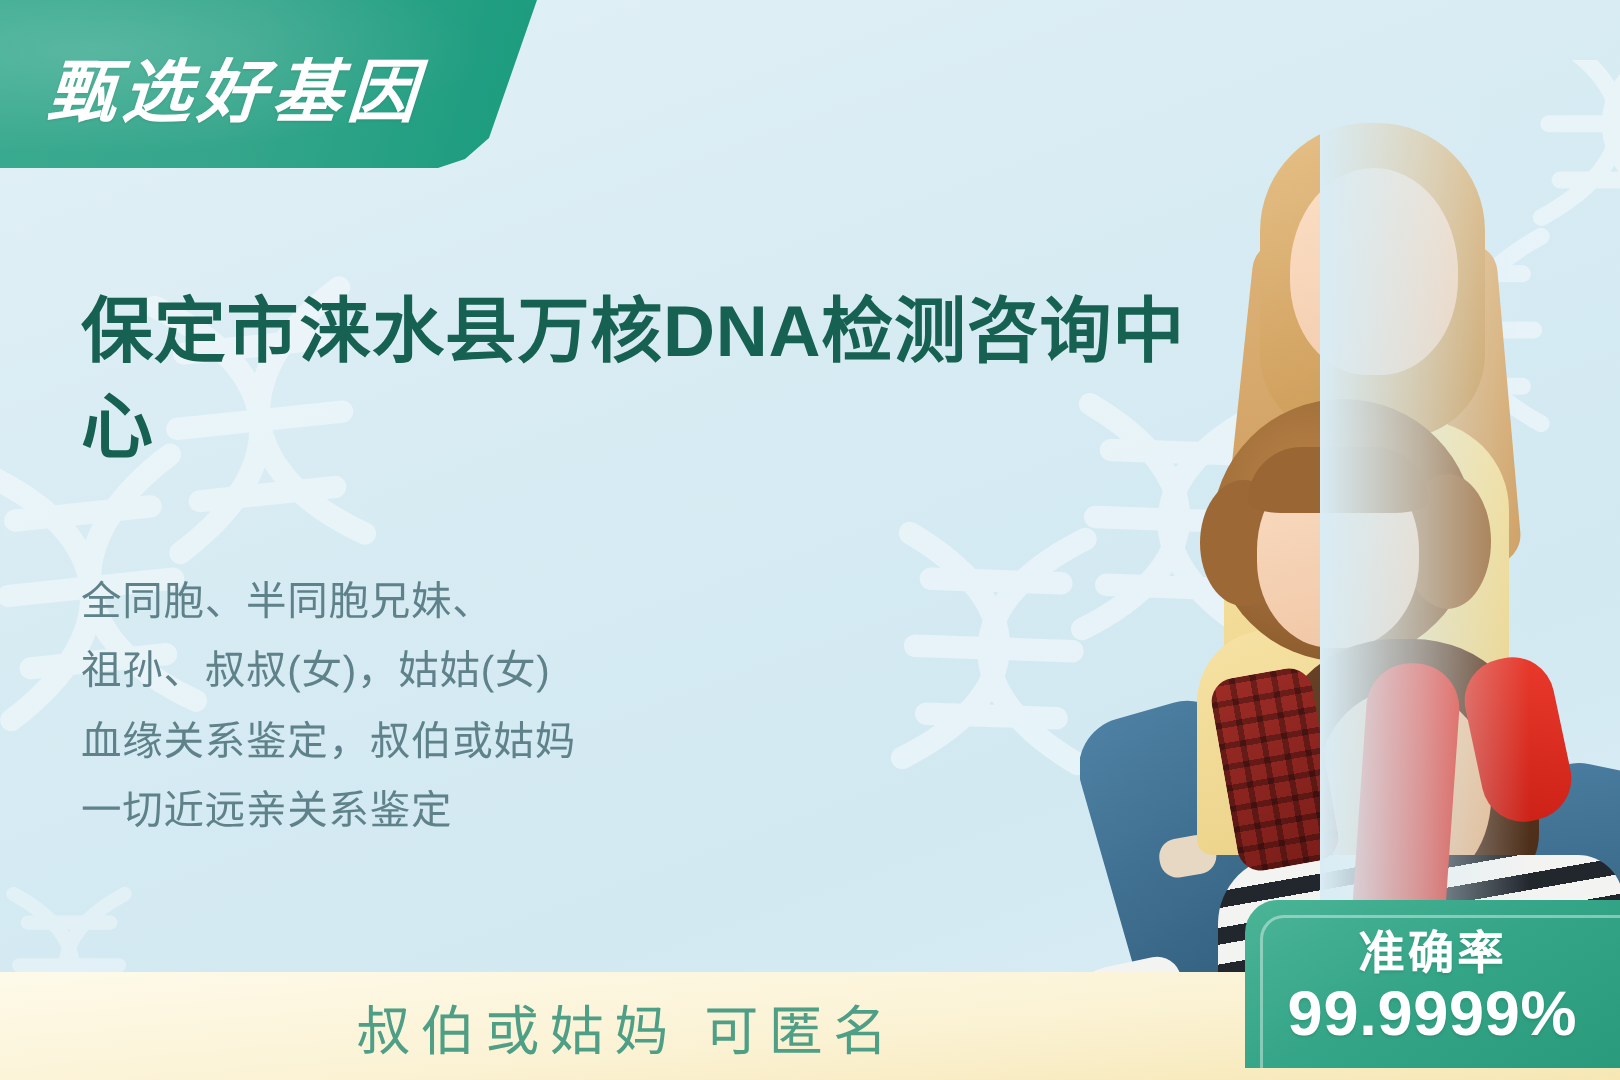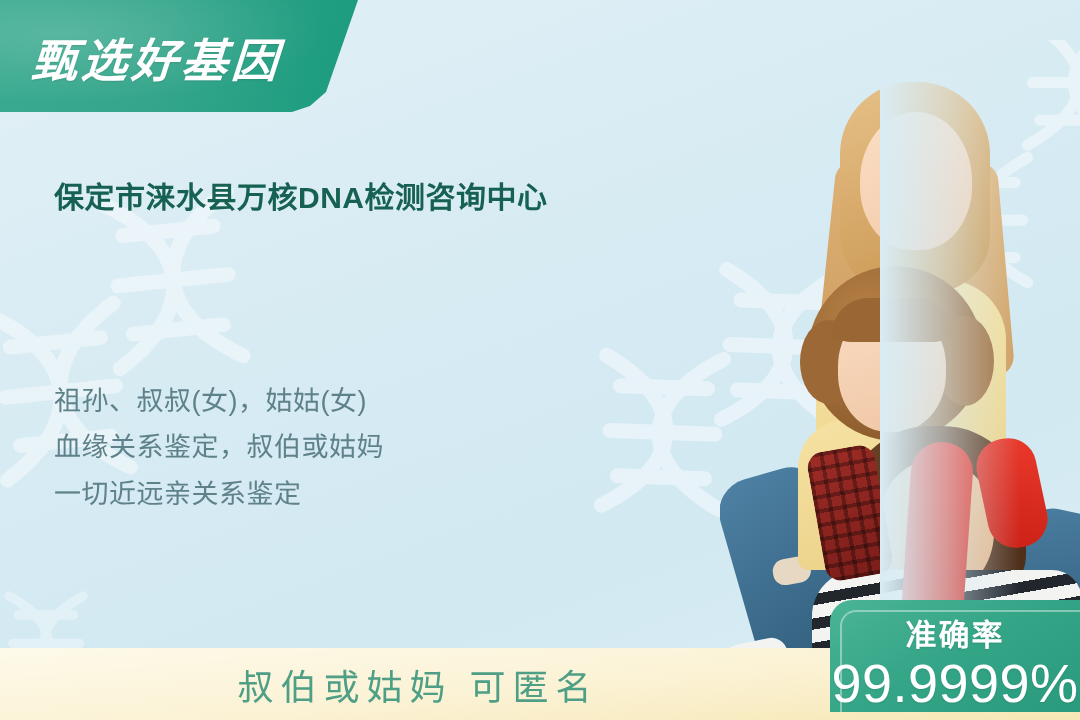--- a/index.html
+++ b/index.html
@@ -114,21 +114,21 @@
   .shoe::after{content:"";position:absolute;left:8px;top:26px;width:58px;height:14px;background:#dadcd8;border-radius:10px;}
 
   
   #photo-fade{position:absolute;right:0;top:70px;width:200px;height:590px;
     background:linear-gradient(90deg,#d9ecf4 0%,rgba(217,236,244,.55) 34%,rgba(217,236,244,0) 70%);
     pointer-events:none;}
 
   
   #title{
     position:absolute;left:54px;top:158px;width:770px;
-    font-size:30px;line-height:1.33;font-weight:700;
+    font-size:48px;line-height:1.33;font-weight:700;
     color:#166151;letter-spacing:.5px;
     z-index:4;
   }
   #desc{
     position:absolute;left:54px;top:378px;width:520px;
     font-size:27px;line-height:1.72;font-weight:400;
     color:#5f828a;letter-spacing:.5px;
     z-index:4;
   }
   #desc div{white-space:nowrap;}
@@ -159,21 +159,21 @@
     border-left:2px solid rgba(255,255,255,.40);
     border-radius:16px 0 0 0;
   }
   #acc-label{
     position:absolute;left:0;right:0;top:10px;
     text-align:center;color:#fff;font-size:31px;font-weight:700;letter-spacing:2px;
     text-shadow:0 1px 2px rgba(0,0,0,.10);
   }
   #acc-value{
     position:absolute;left:0;right:0;top:52px;
-    text-align:center;color:#fff;font-size:54px;font-weight:400;letter-spacing:.5px;
+    text-align:center;color:#fff;font-size:42px;font-weight:700;letter-spacing:.5px;
     text-shadow:0 1px 2px rgba(0,0,0,.10);
   }
 </style>
 </head>
 <body>
 
 <div id="poster">
 
   <svg class="dna-wm dna-left" viewBox="0 0 200 200">
     <g stroke="#ffffff" stroke-width="9" fill="none" stroke-linecap="round" opacity="0.85">
@@ -254,20 +254,21 @@
     <div class="kid k3-redhood"></div>
   </div>
   <div id="photo-fade"></div>
 
   <div id="logo-ribbon"></div>
   <div id="logo-text">甄选好基因</div>
 
   <h1 id="title">保定市涞水县万核DNA检测咨询中心</h1>
 
   <div id="desc">
+    <div>全同胞、半同胞兄妹、</div>
     <div>祖孙、叔叔(女)，姑姑(女)</div>
     <div>血缘关系鉴定，叔伯或姑妈</div>
     <div>一切近远亲关系鉴定</div>
   </div>
 
   <div id="bottom-banner"></div>
   <div id="banner-text">叔伯或姑妈 可匿名</div>
 
   <div id="accuracy-badge">
     <div id="acc-label">准确率</div>

